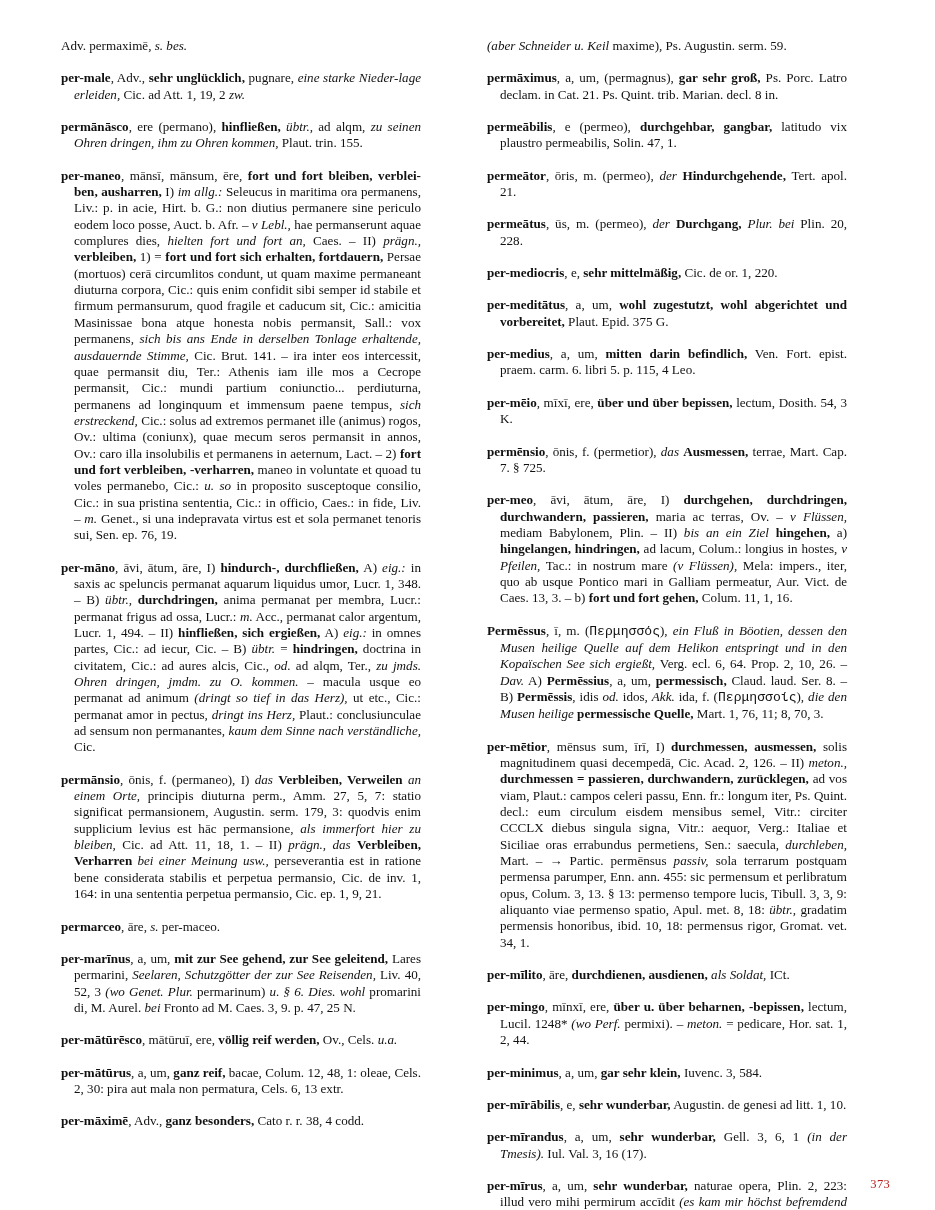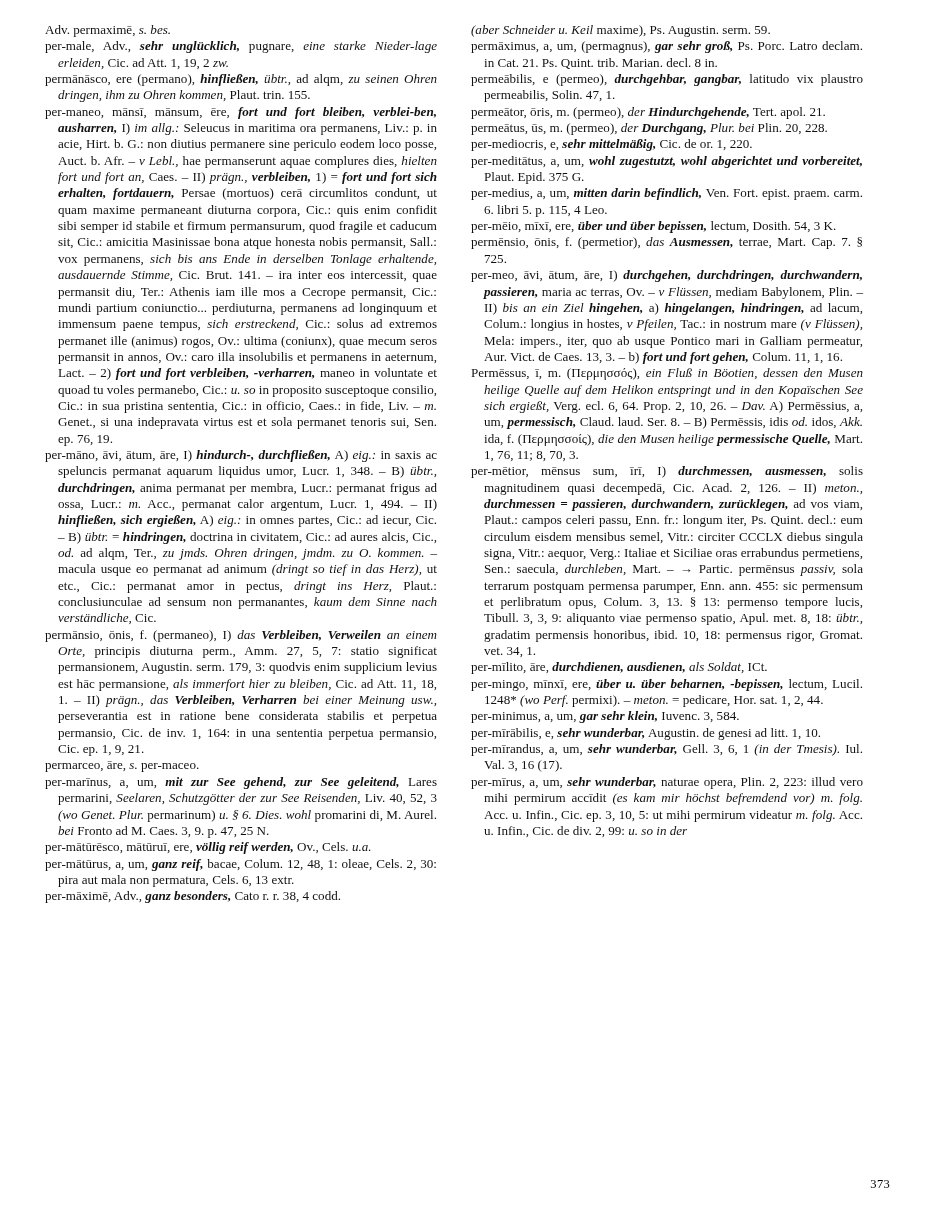--- a/index.html
+++ b/index.html
@@ -32,43 +32,43 @@
   }
   .col {
     width: 392px;
     font-size: 13.1px;
     line-height: 16.35px;
     text-align: justify;
     text-justify: inter-word;
     hyphens: manual;
   }
   .col p {
-    margin: 0;
+    margin: 16px;
     padding: 0;
     text-indent: 0;
   }
   .col p.hang {
     padding-left: 13px;
     text-indent: -13px;
   }
   .col p.cont {
     padding-left: 0;
     text-indent: 0;
   }
-  b, .b { font-weight: normal; }
+  b, .b { font-weight: bold; }
   i, .i { font-style: italic; }
-  .bi { font-weight: bold; font-style: italic; }
-  .grk { font-family: Liberation Serif, serif; }
+  .bi { font-weight: bold; }
+  .grk { font-family: Liberation Mono, monospace; }
   .folio {
     position: absolute;
     right: 45px;
     bottom: 18px;
     font-size: 12.5px;
     letter-spacing: 0.3px;
-    color: #000000;
+    color: #b91c1c;
   }
 </style>
 </head>
 <body>
 
 <div class="page">
   <div class="columns">
     <div class="col" id="left-col">
         <p class="cont">Adv. permaximē, <i>s. bes.</i></p>
         <p class="hang"><b>per-male</b>, Adv., <span class="bi">sehr unglücklich,</span> pugnare, <i>eine starke Nieder-lage erleiden,</i> Cic. ad Att. 1, 19, 2 <i>zw.</i></p>

